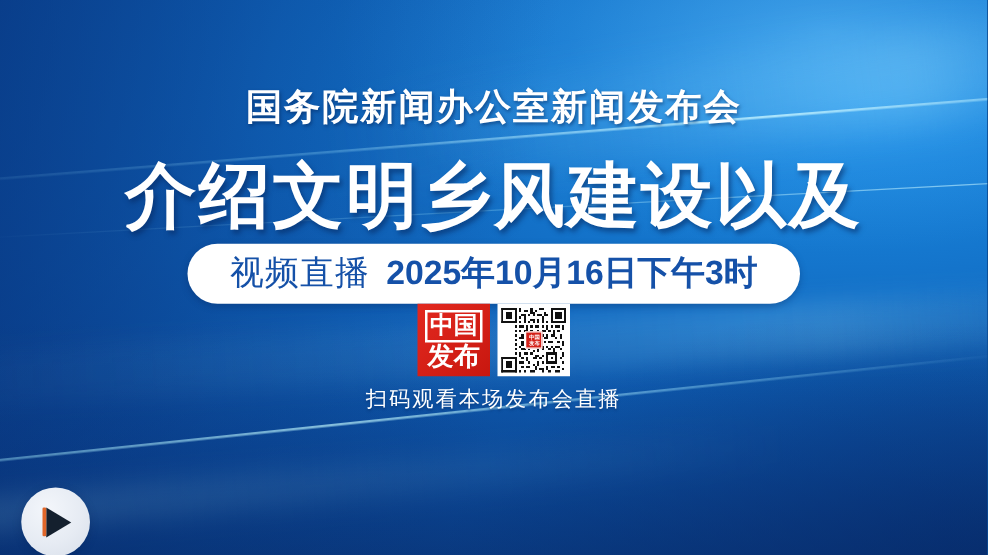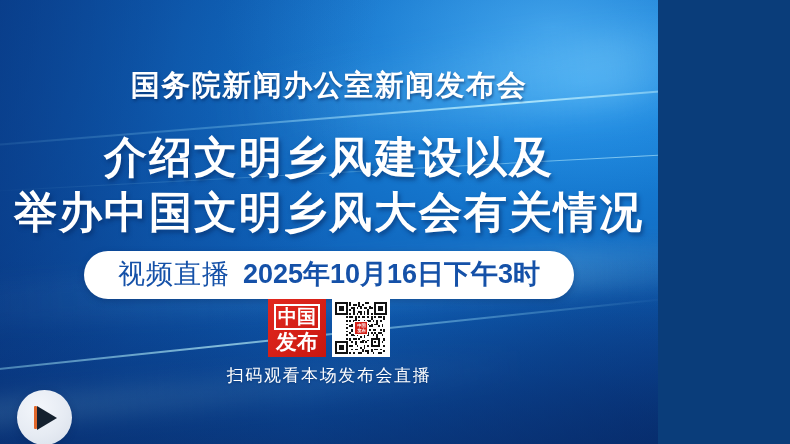--- a/index.html
+++ b/index.html
@@ -2,21 +2,21 @@
 <html><head>
 <meta charset="utf-8">
 <style>
   html, body {
     margin: 0;
     padding: 0;
     background: #0a3d7a;
   }
   .stage {
     position: relative;
-    width: 658px;
+    width: 790px;
     height: 444px;
     overflow: hidden;
     font-family: "Liberation Sans", sans-serif;
     background: #0d5cae;
   }
 
   
   .bg-base {
     position: absolute;
     inset: 0;
@@ -120,21 +120,21 @@
     text-align: center;
   }
   .title-line {
     font-family: "Liberation Sans", sans-serif;
     font-weight: bold;
     color: #ffffff;
     white-space: nowrap;
     text-shadow: 2px 3px 4px rgba(5,38,92,0.55);
   }
   .title-line.l1 {
-    font-size: 43px;
+    font-size: 57px;
     letter-spacing: 2px;
     line-height: 54px;
   }
   .title-line.l2 {
     font-size: 43px;
     letter-spacing: 2px;
     line-height: 56px;
   }
 
   .live-pill {
@@ -289,21 +289,20 @@
   <div class="streak s4"></div>
 
   <div class="bg-bottomdark"></div>
 
   <div class="content">
 
     <div class="headline">国务院新闻办公室新闻发布会</div>
 
     <div class="title-block">
       <div class="title-line l1">介绍文明乡风建设以及</div>
-      <div class="title-line l2">举办中国文明乡风大会有关情况</div>
     </div>
 
     <div class="live-pill">
       <span class="lbl">视频直播</span>
       <span class="dt">2025年10月16日下午3时</span>
     </div>
 
     <div class="qr-row">
 
       <div class="brand-logo">

